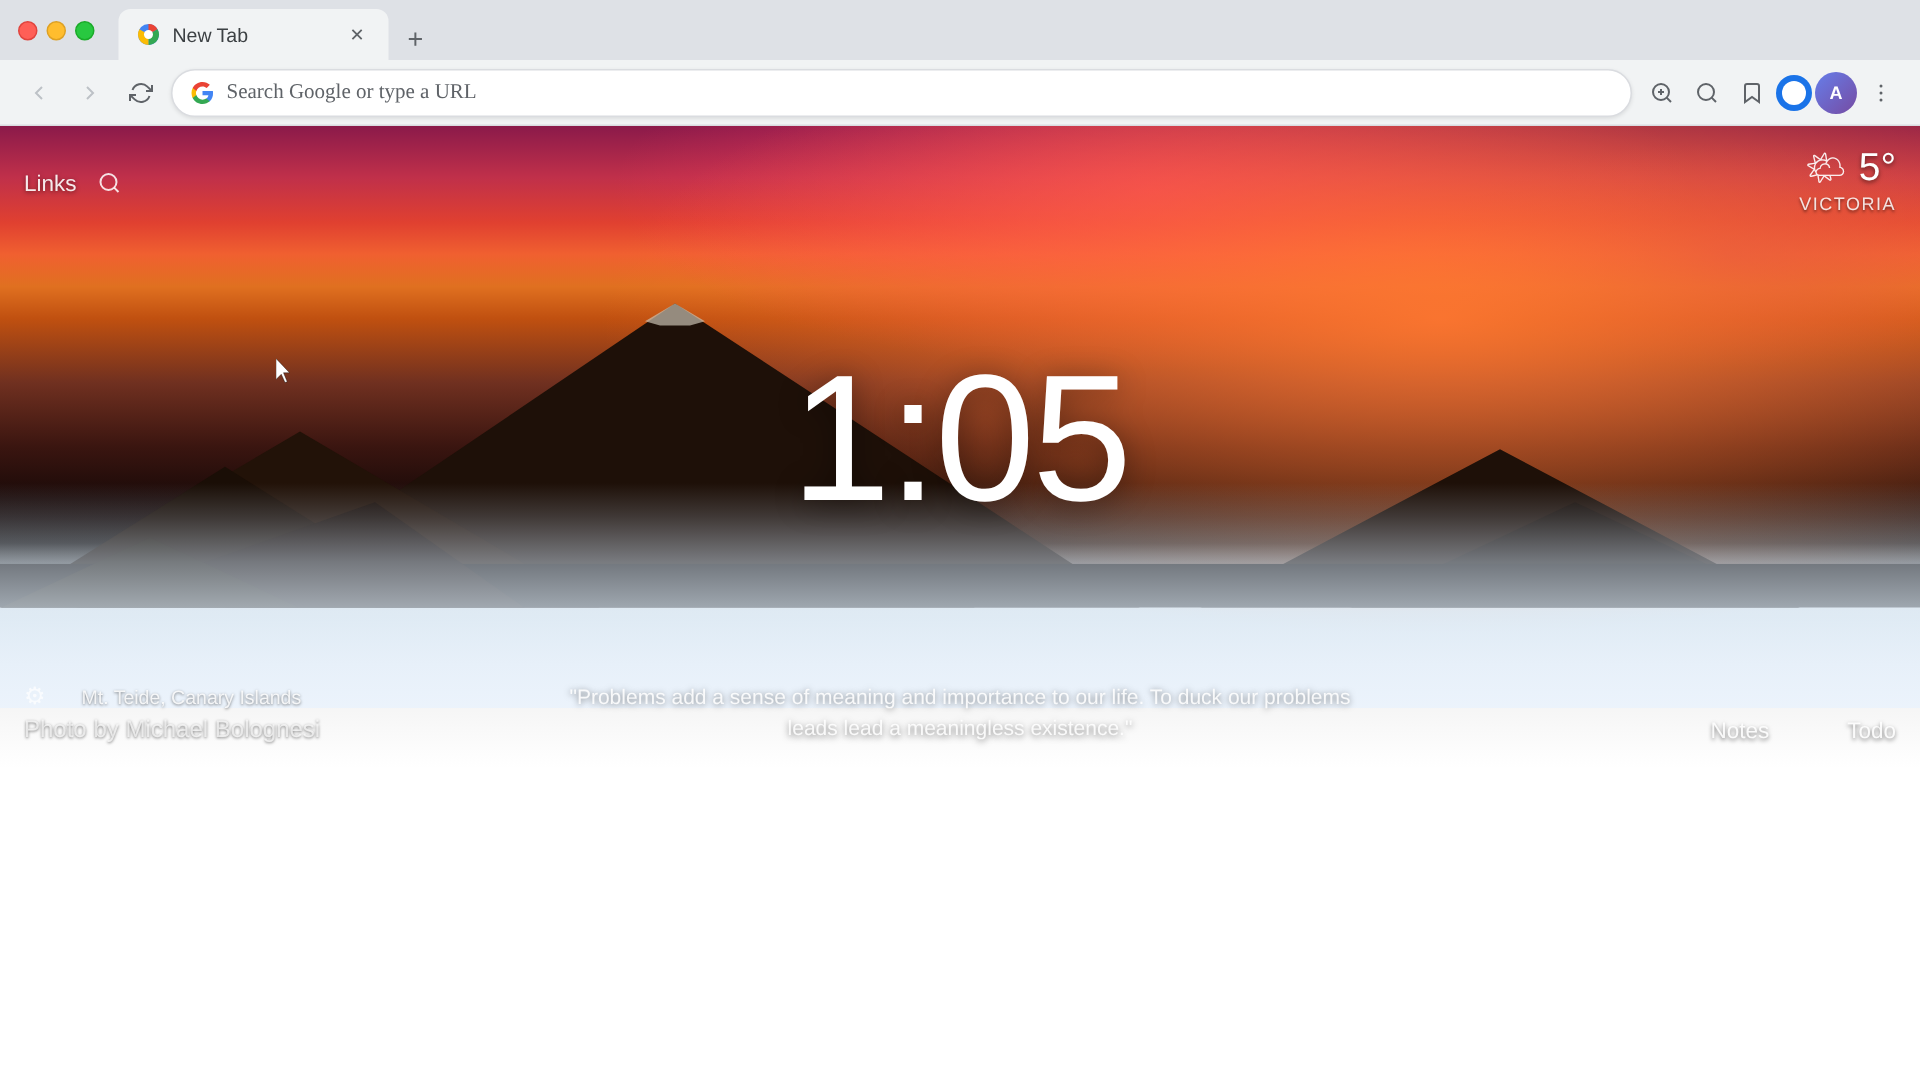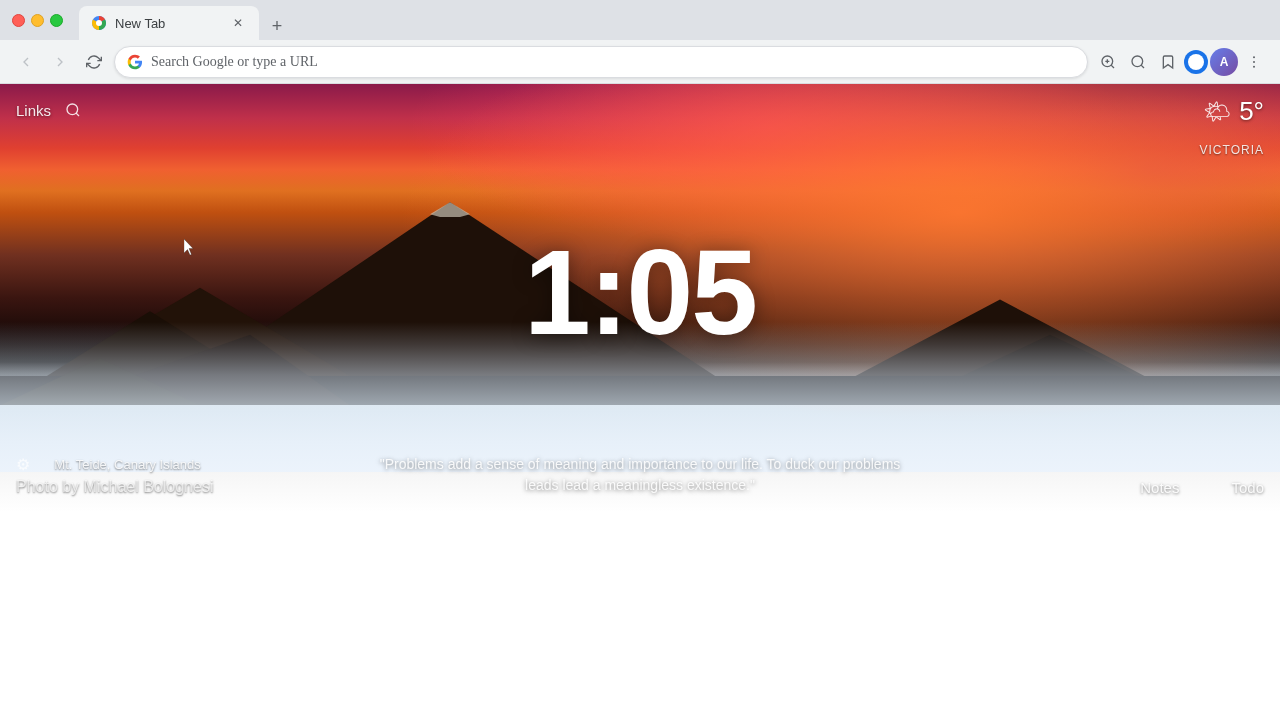--- a/index.html
+++ b/index.html
@@ -143,21 +143,21 @@
       bottom: 0;
       left: 0;
       right: 0;
       height: 30%;
       background: linear-gradient(180deg, transparent 0%, rgba(240,245,255,0.4) 20%, rgba(220,235,250,0.7) 50%, rgba(200,220,240,0.9) 80%, rgba(180,210,235,1) 100%);
     }
 
     
     .top-left-panel {
       position: absolute;
-      top: 12px;
+      top: 24px;
       left: 16px;
       display: flex;
       align-items: center;
       gap: 8px;
       text-align: center;
     }
     .links-text {
       color: rgba(255,255,255,0.9);
       font-size: 15px;
       font-weight: 500;
@@ -182,33 +182,33 @@
       flex-direction: column;
       align-items: flex-end;
     }
     .weather-row {
       display: flex;
       align-items: center;
       gap: 8px;
     }
     .weather-icon { font-size: 22px; color: rgba(255,255,255,0.9); }
     .weather-temp { font-size: 26px; font-weight: 300; color: white; text-shadow: 0 1px 3px rgba(0,0,0,0.5); }
-    .weather-location { font-size: 12px; color: rgba(255,255,255,0.85); letter-spacing: 1px; text-align: right; text-shadow: 0 1px 2px rgba(0,0,0,0.5); margin-top: 16px; }
+    .weather-location { font-size: 12px; color: rgba(255,255,255,0.85); letter-spacing: 1px; text-align: right; text-shadow: 0 1px 2px rgba(0,0,0,0.5); margin-top: 2px; }
 
     
     .center-display {
       position: absolute;
       top: 50%;
       left: 50%;
       transform: translate(-50%, -55%);
       text-align: center;
     }
     .clock-time {
       font-size: 120px;
-      font-weight: 700;
+      font-weight: 400;
       color: white;
       text-shadow: 0 2px 20px rgba(0,0,0,0.4);
       line-height: 1;
       letter-spacing: -2px;
     }
     .clock-quote {
       font-size: 22px;
       font-weight: 400;
       color: rgba(255,255,255,0.95);
       text-shadow: 0 1px 8px rgba(0,0,0,0.5);

